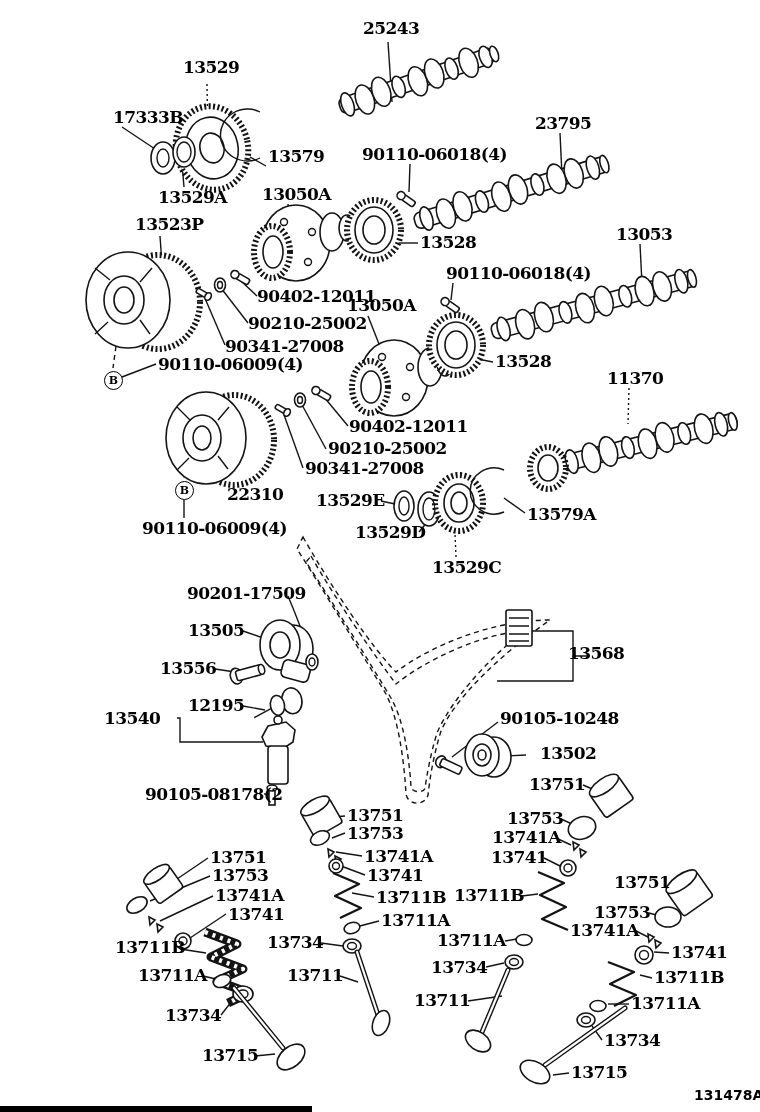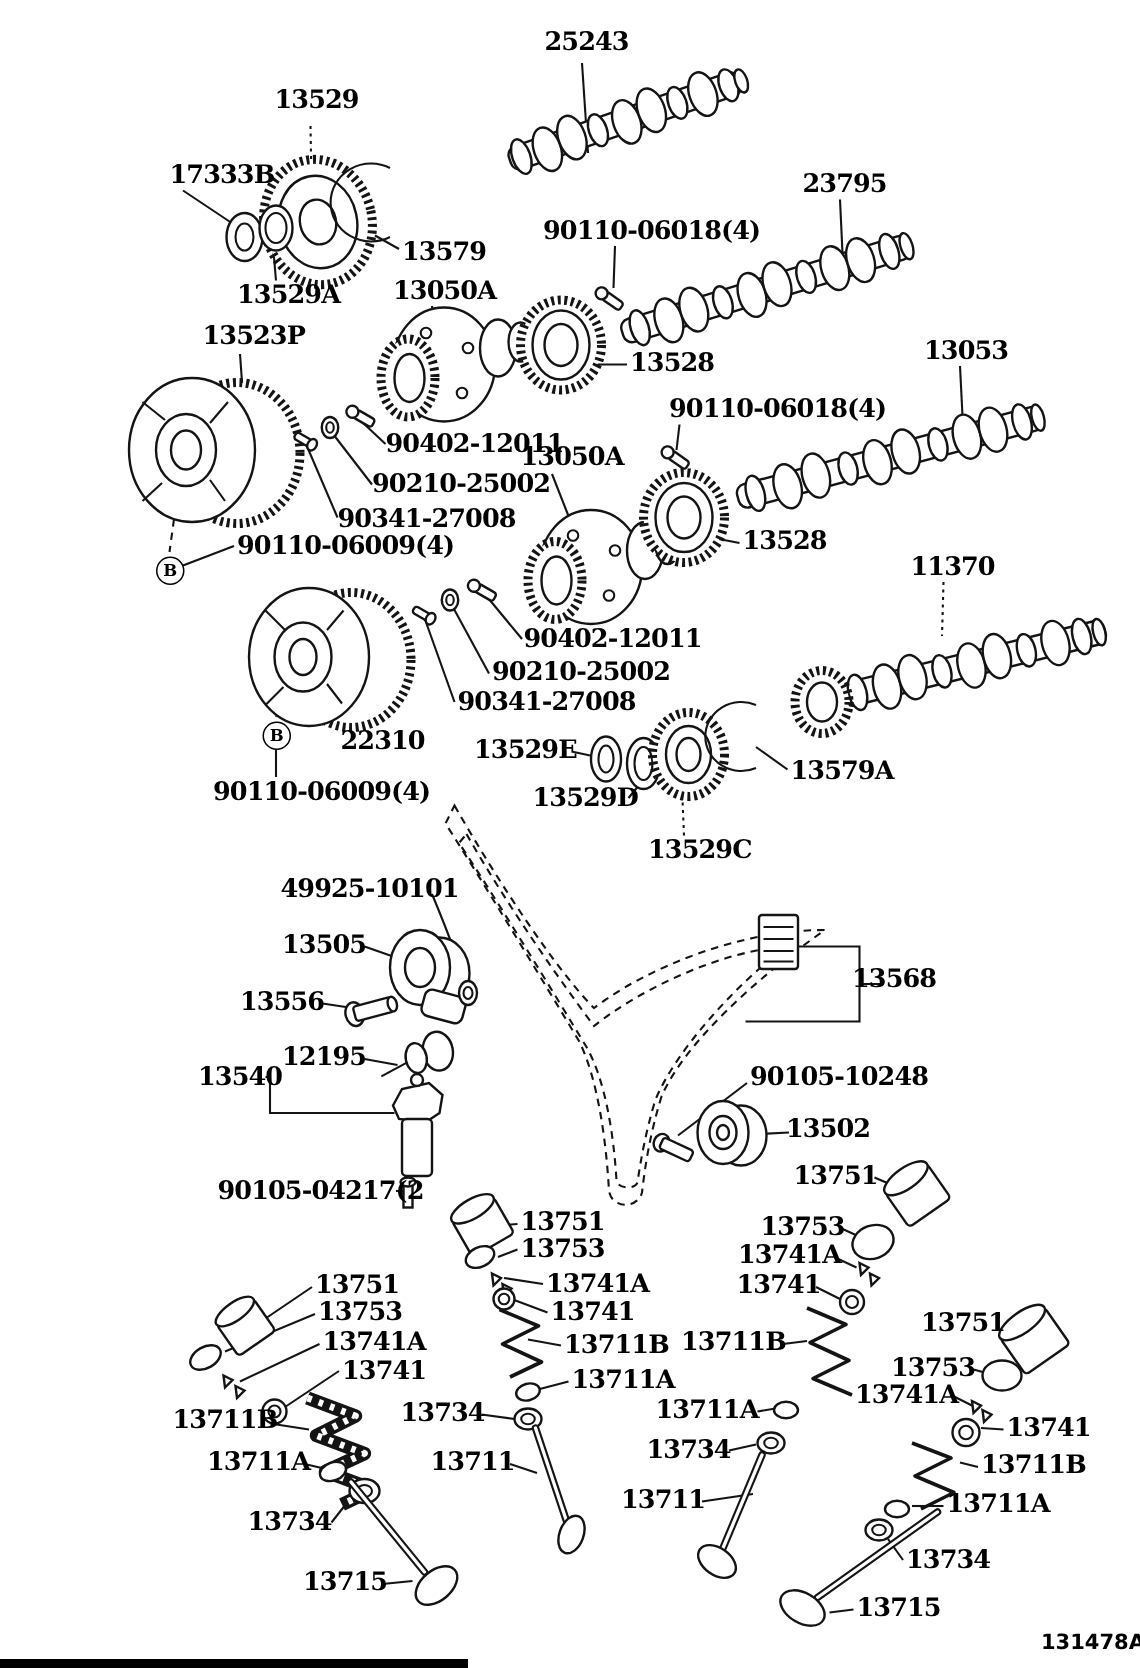--- a/index.html
+++ b/index.html
@@ -365,21 +365,21 @@
   <ellipse class="pt" cx="586" cy="1020" rx="9" ry="7"></ellipse>
       <ellipse class="ln" cx="586" cy="1020" rx="4.5" ry="3.5"></ellipse>
   <path class="stem" d="M625,1008 L545,1065"></path>
       <path class="stemW" d="M625,1008 L545,1065"></path>
   <ellipse class="pt" cx="535" cy="1072" rx="16" ry="10" transform="rotate(30 535 1072)"></ellipse>
 </svg>
 
   <div class="lbl" style="left:363px;top:20px">25243</div>
   <div class="lbl" style="left:183px;top:59px">13529</div>
   <div class="lbl" style="left:113px;top:109px">17333B</div>
-  <div class="lbl" style="left:268px;top:160px">13579</div>
+  <div class="lbl" style="left:268px;top:148px">13579</div>
   <div class="lbl" style="left:158px;top:189px">13529A</div>
   <div class="lbl" style="left:362px;top:146px">90110-06018(4)</div>
   <div class="lbl" style="left:535px;top:115px">23795</div>
   <div class="lbl" style="left:262px;top:186px">13050A</div>
   <div class="lbl" style="left:420px;top:234px">13528</div>
   <div class="lbl" style="left:135px;top:216px">13523P</div>
   <div class="lbl" style="left:616px;top:226px">13053</div>
   <div class="lbl" style="left:257px;top:288px">90402-12011</div>
   <div class="lbl" style="left:248px;top:315px">90210-25002</div>
   <div class="lbl" style="left:225px;top:338px">90341-27008</div>
@@ -390,29 +390,29 @@
   <div class="lbl" style="left:607px;top:370px">11370</div>
   <div class="lbl" style="left:349px;top:418px">90402-12011</div>
   <div class="lbl" style="left:328px;top:440px">90210-25002</div>
   <div class="lbl" style="left:305px;top:460px">90341-27008</div>
   <div class="lbl" style="left:227px;top:486px">22310</div>
   <div class="lbl" style="left:142px;top:520px">90110-06009(4)</div>
   <div class="lbl" style="left:316px;top:492px">13529E</div>
   <div class="lbl" style="left:355px;top:524px">13529D</div>
   <div class="lbl" style="left:432px;top:559px">13529C</div>
   <div class="lbl" style="left:527px;top:506px">13579A</div>
-  <div class="lbl" style="left:187px;top:585px">49925-10101</div>
+  <div class="lbl" style="left:187px;top:585px">90201-17509</div>
   <div class="lbl" style="left:188px;top:622px">13505</div>
   <div class="lbl" style="left:160px;top:660px">13556</div>
   <div class="lbl" style="left:188px;top:697px">12195</div>
-  <div class="lbl" style="left:132px;top:710px">13540</div>
-  <div class="lbl" style="left:145px;top:786px">90105-04217(2</div>
+  <div class="lbl" style="left:104px;top:710px">13540</div>
+  <div class="lbl" style="left:145px;top:786px">90105-08178(2</div>
   <div class="lbl" style="left:568px;top:645px">13568</div>
   <div class="lbl" style="left:500px;top:710px">90105-10248</div>
-  <div class="lbl" style="left:524px;top:745px">13502</div>
+  <div class="lbl" style="left:540px;top:745px">13502</div>
 
   <div class="lbl" style="left:210px;top:849px">13751</div>
   <div class="lbl" style="left:212px;top:867px">13753</div>
   <div class="lbl" style="left:215px;top:887px">13741A</div>
   <div class="lbl" style="left:228px;top:906px">13741</div>
   <div class="lbl" style="left:115px;top:939px">13711B</div>
   <div class="lbl" style="left:138px;top:967px">13711A</div>
   <div class="lbl" style="left:165px;top:1007px">13734</div>
   <div class="lbl" style="left:202px;top:1047px">13715</div>
 

